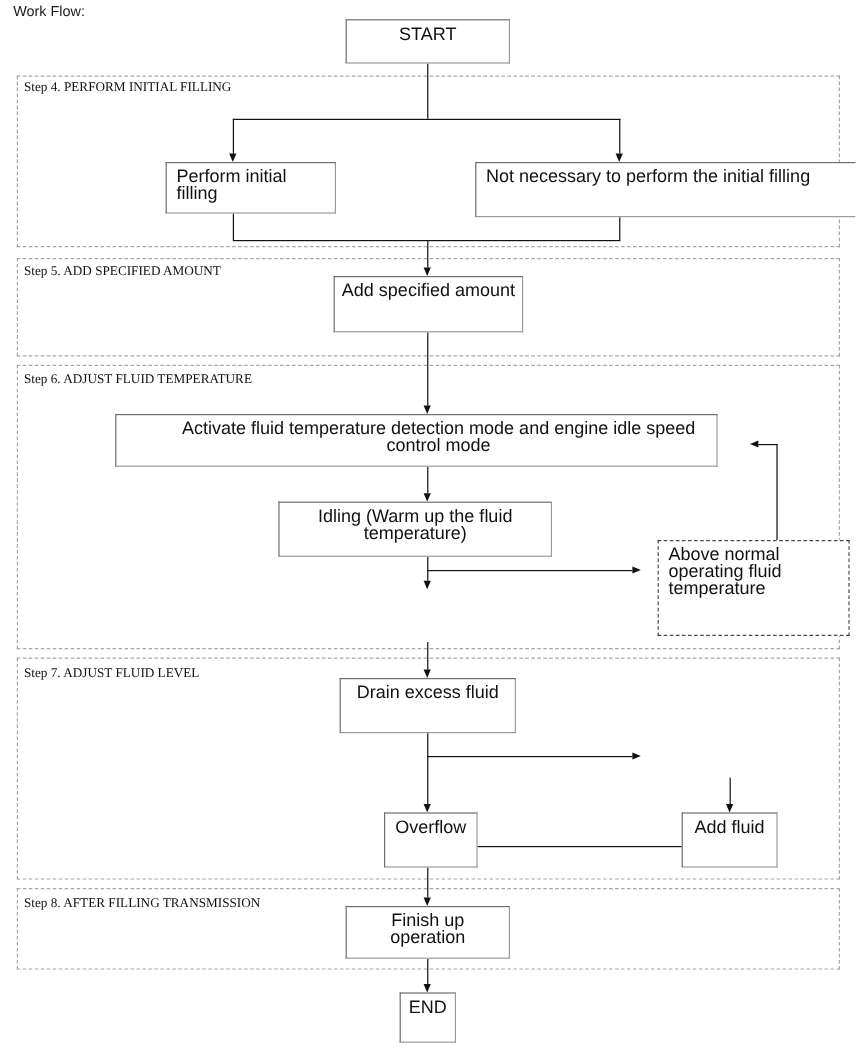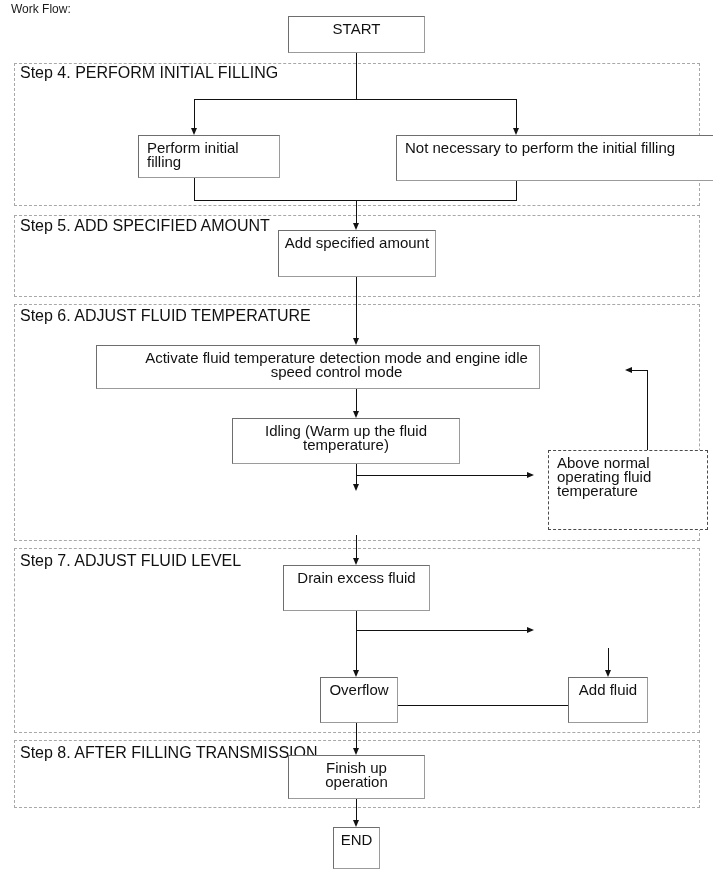--- a/index.html
+++ b/index.html
@@ -29,24 +29,25 @@
   }
   
   .step-box {
     position: absolute;
     border: 1px dashed #a8a8a8;
     box-sizing: border-box;
     background: transparent;
   }
   .step-title {
     position: absolute;
-    font-size: 16px;
+    font-size: 11px;
     line-height: 14px;
     color: #111111;
     white-space: nowrap;
+    font-family: Liberation Serif, serif;
   }
   
   .node {
     position: absolute;
     box-sizing: border-box;
     background: #ffffff;
     font-size: 15px;
     line-height: 14px;
     color: #111111;
     text-align: center;
@@ -171,21 +172,21 @@
   <div class="arrow down" style="left:353px; top:820px;"></div>
 
   <div class="node solid" style="left:288px; top:16px; width:137px; height:37px;">START</div>
 
   <div class="node solid left" style="left:124px; top:135px; width:142px; height:43px;">Perform initial filling</div>
 
   <div class="node solid left" style="left:382px; top:135px; width:320px; height:46px;">Not necessary to perform the initial filling</div>
 
   <div class="node solid" style="left:278px; top:230px; width:158px; height:47px;">Add specified amount</div>
 
-  <div class="node solid" style="left:96px; top:345px; width:444px; height:44px;padding-left:41px;">Activate fluid temperature detection mode and engine idle speed control mode</div>
+  <div class="node solid" style="left:96px; top:345px; width:502px; height:44px;padding-left:41px;">Activate fluid temperature detection mode and engine idle speed control mode</div>
 
   <div class="node solid" style="left:232px; top:418px; width:228px; height:46px;">Idling (Warm up the fluid temperature)</div>
 
   <div class="node dashed left" style="left:534px; top:450px; width:160px; height:80px;">Above normal operating fluid temperature</div>
 
 
   <div class="node solid" style="left:283px; top:565px; width:147px; height:46px;">Drain excess fluid</div>
 
 
   <div class="node solid" style="left:320px; top:677px; width:78px; height:46px;">Overflow</div>

